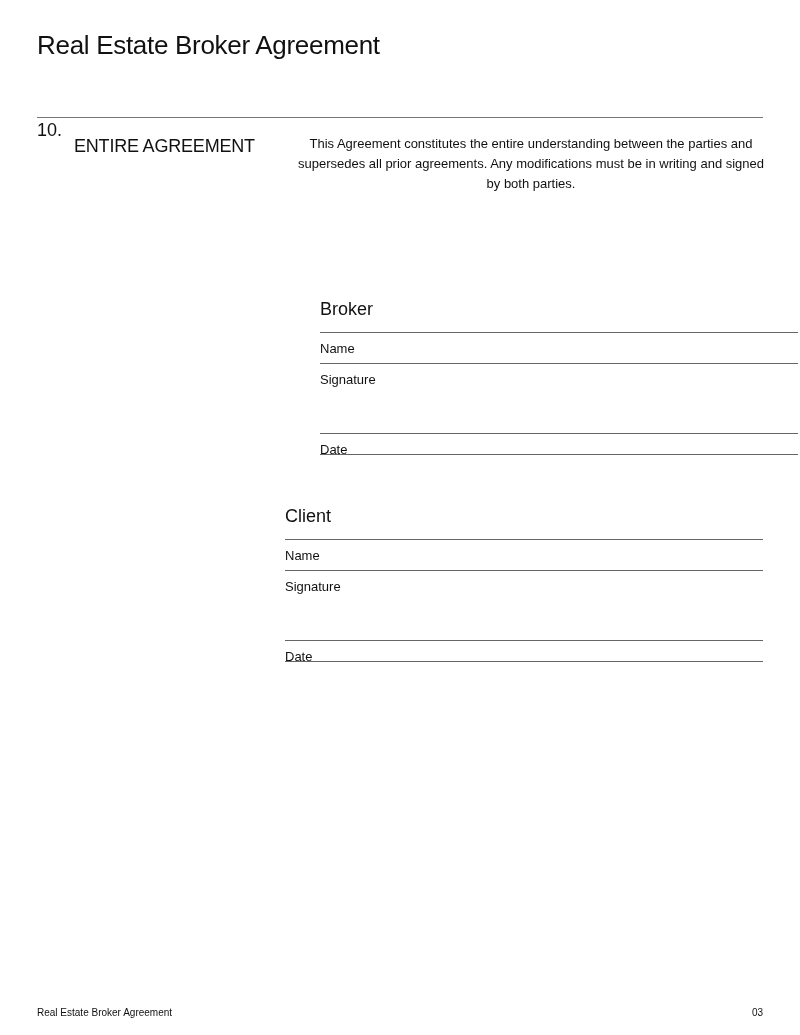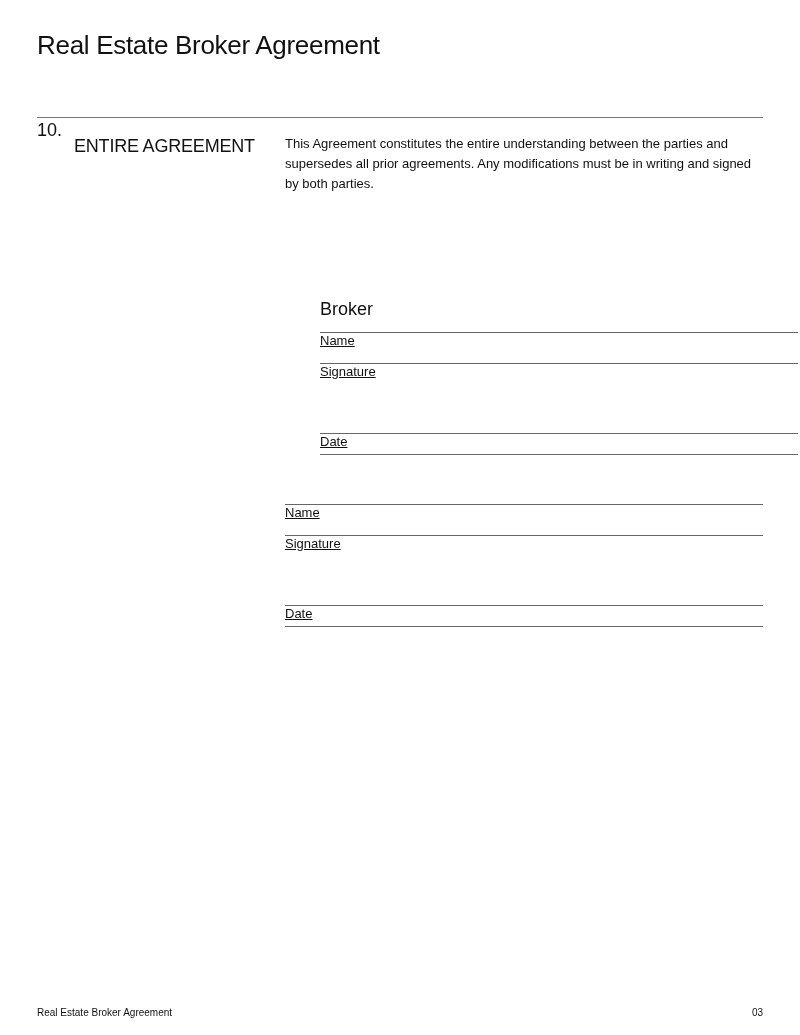--- a/index.html
+++ b/index.html
@@ -2,24 +2,24 @@
 <html><head>
 <meta charset="utf-8">
 <style>
   html, body { margin:0; padding:0; background:#fff; }
   body { width:800px; height:1035px; position:relative; font-family:"Liberation Sans", sans-serif; color:#111; }
   .title { position:absolute; left:37px; top:30px; font-size:26px; font-weight:normal; letter-spacing:-0.3px; margin:0; }
   .top-rule { position:absolute; left:37px; top:117px; width:726px; height:0; border-top:1px solid #777; }
   .sec-num { position:absolute; left:37px; top:120px; font-size:18px; }
   .sec-title { position:absolute; left:74px; top:136px; font-size:18px; letter-spacing:-0.2px;text-align:right; }
   .body { position:absolute; left:285px; top:134px; width:480px; font-size:13px; line-height:20px; }
-  .body p { margin:0 0 19px 0; }
+  .body p { margin:0 0 19px 12px;text-align:center; }
   .sig { position:absolute; left:285px; width:478px; }
   .sig h2 { font-size:18px; font-weight:normal; margin:0; height:35px; line-height:24px; }
-  .field { border-top:1px solid #666; font-size:13px; box-sizing:border-box;text-decoration:underline; }
+  .field { border-top:1px solid #666; font-size:13px; padding-top:8px; box-sizing:border-box; }
   .field.short { height:31px; }
   .field.tall { height:70px; }
   .field.date { height:22px; border-bottom:1px solid #666; }
   .footer-left { position:absolute; left:37px; top:1007px; font-size:10px; }
   .footer-right { position:absolute; right:37px; top:1007px; font-size:10px; }
 </style>
 </head>
 <body>
 
 <h1 class="title">Real Estate Broker Agreement</h1>
@@ -33,19 +33,20 @@
 </div>
 
 <div class="sig" style="top:297px;margin-left:35px;">
   <h2>Broker</h2>
   <div class="field short"><span>Name</span></div>
   <div class="field tall"><span>Signature</span></div>
   <div class="field date"><span>Date</span></div>
 </div>
 
 <div class="sig" style="top:504px;">
+  <h2>Client</h2>
   <div class="field short"><span>Name</span></div>
   <div class="field tall"><span>Signature</span></div>
   <div class="field date"><span>Date</span></div>
 </div>
 
 <div class="footer-left">Real Estate Broker Agreement</div>
 <div class="footer-right">03</div>
 
 </body></html>

